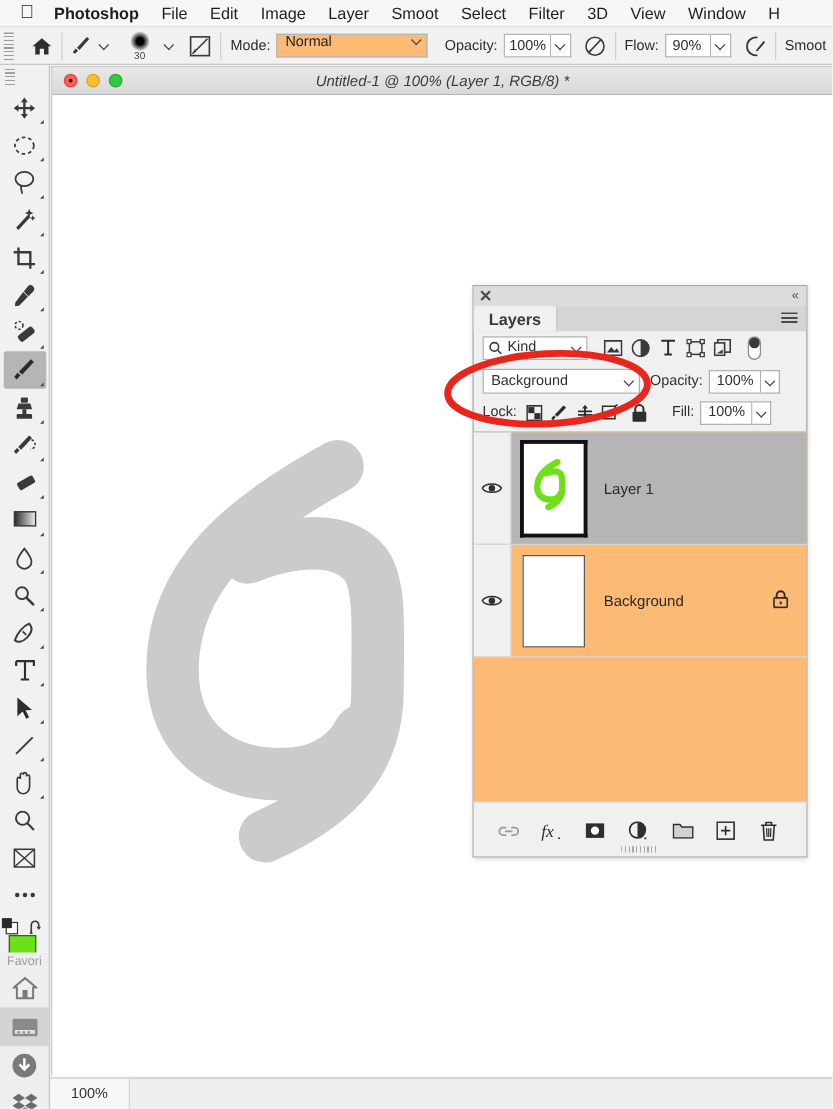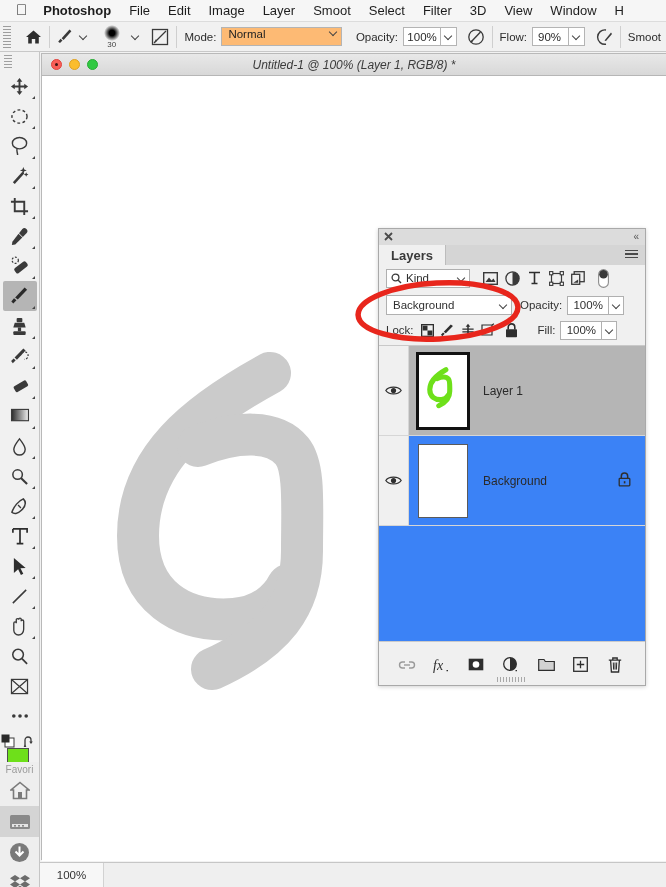--- a/index.html
+++ b/index.html
@@ -172,21 +172,21 @@
   #lp-lock { height:22px; }
   .lockicon{ width:20px;height:18px; display:flex;align-items:center;justify-content:center;}
 
   .opacity-box, .fill-box {
     width:42px;height:19px;border:1px solid #b0b0b0;background:#fff;
     display:flex;align-items:center;justify-content:center;font-size:11.5px;
   }
   .stepbtn{width:15px;height:19px;border:1px solid #b0b0b0;border-left:none;background:#fff;
     display:flex;align-items:center;justify-content:center;}
 
-  #lp-list { position:absolute; left:0; top:116px; width:100%; height:298px; background:#3b82f6;
+  #lp-list { position:absolute; left:0; top:116px; width:100%; height:298px; background:#fdba74;
     border-top:1px solid #c9c9c9; }
   .layer-row { height:90px; display:flex; align-items:center; position:relative;
     border-bottom:1px solid #d6d6d6; }
   .layer-row.selected { background:#b5b5b5; }
   .eye-cell{ width:30px; display:flex;align-items:center;justify-content:center; height:100%;
     border-right:1px solid #d6d6d6; background:#f0f0f0;}
   .thumb-wrap{ width:68px; display:flex; align-items:center; justify-content:center;}
   .thumb{ width:50px;height:74px;background:#fff;border:1px solid #5a5a5a; position:relative;}
   .thumb.sel-corners::before, .thumb.sel-corners::after{
     content:''; position:absolute; left:-3px; right:-3px; height:3px; background:#111;

